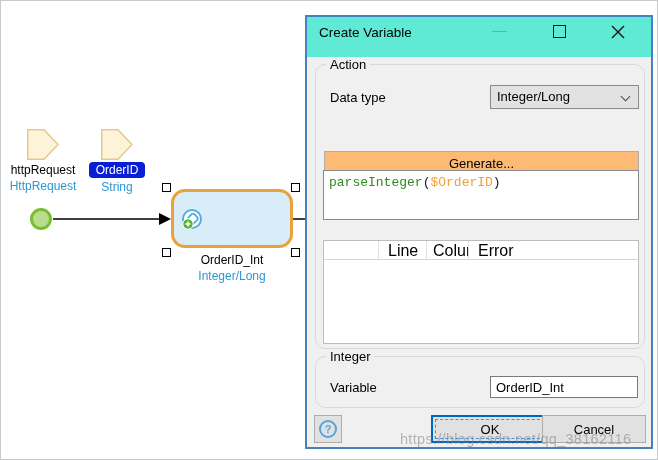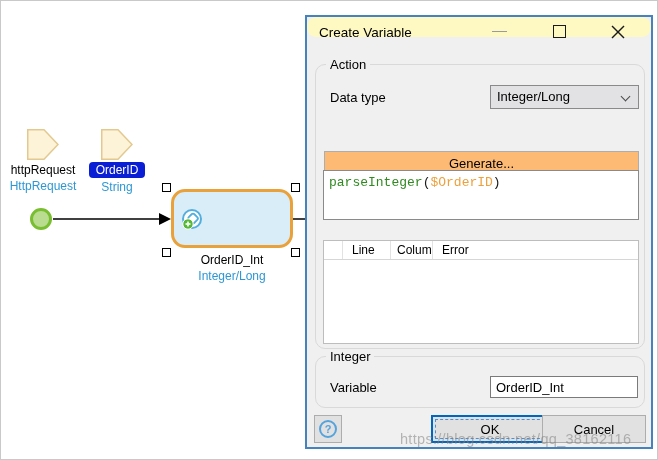--- a/index.html
+++ b/index.html
@@ -33,21 +33,21 @@
     position:absolute; width:9px; height:9px; background:#fff; border:1px solid #000;
   }
   .node-caption { position:absolute; left:166px; top:252px; width:130px; text-align:center; }
   .node-caption .cap-name { font-size:12px; color:#000; }
   .node-caption .cap-type { font-size:12px; color:#2c97d4; margin-top:2px; }
   
   .dialog {
     position:absolute; left:304px; top:14px; width:348px; height:434px;
     background:#f0f0f0; border:2px solid #4583be;
   }
-  .titlebar { position:absolute; left:0; top:0; width:100%; height:20px; background:#fef9c3;border-radius:9px; }
+  .titlebar { position:absolute; left:0; top:0; width:100%; height:40px; background:#5eead4; }
   .title { position:absolute; left:12px; top:8px; font-size:13.5px; color:#000; white-space:nowrap; }
   .winbtn { position:absolute; top:0; width:34px; height:30px; }
   .btn-min { left:176px; } .btn-max { left:235px; } .btn-close { left:294px; }
   .glyph-min { position:absolute; left:9px; top:14px; width:15px; height:1px; background:#9a9a9a; }
   .glyph-max { position:absolute; left:11px; top:8px; width:13px; height:13px; border:1px solid #1a1a1a; background:transparent; }
   .glyph-close { position:absolute; left:9px; top:7px; }
   .groupbox { position:absolute; border:1px solid #d9d9d9; border-radius:10px; }
   .grouplabel {
     position:absolute; top:-8px; left:10px; background:#f0f0f0; padding:0 4px;
     font-size:13px; color:#000; white-space:nowrap;
@@ -73,21 +73,21 @@
   .codebox {
     position:absolute; left:7px; top:105px; width:316px; height:50px;
     background:#fff; border:1px solid #8a8a8a; padding:4px 5px;
     font-family:"Liberation Mono", monospace; font-size:13px; white-space:nowrap;
   }
   .tk-fn { color:#2f8a1f; } .tk-punct { color:#1a1a1a; } .tk-var { color:#eda03c; }
   .errorbox {
     position:absolute; left:7px; top:175px; width:316px; height:104px;
     background:#fff; border:1px solid #bdbdbd;
   }
-  .errhead { display:flex; height:19px; border-bottom:1px solid #d6d6d6; font-size:12px; }
+  .errhead { display:flex; height:19px; border-bottom:1px solid #d6d6d6; font-size:16px;padding-left:36px; }
   .errhead > div {
     line-height:19px; border-right:1px solid #e2e2e2; overflow:hidden;
     white-space:nowrap; padding-left:9px; color:#000;
   }
   .ec-0 { width:19px; padding-left:0 !important; }
   .ec-1 { width:48px; }
   .ec-2 { width:42px; padding-left:6px !important; }
   .ec-3 { flex:1; border-right:none !important; }
   .textfield {
     position:absolute; left:174px; top:19px; width:148px; height:22px;

